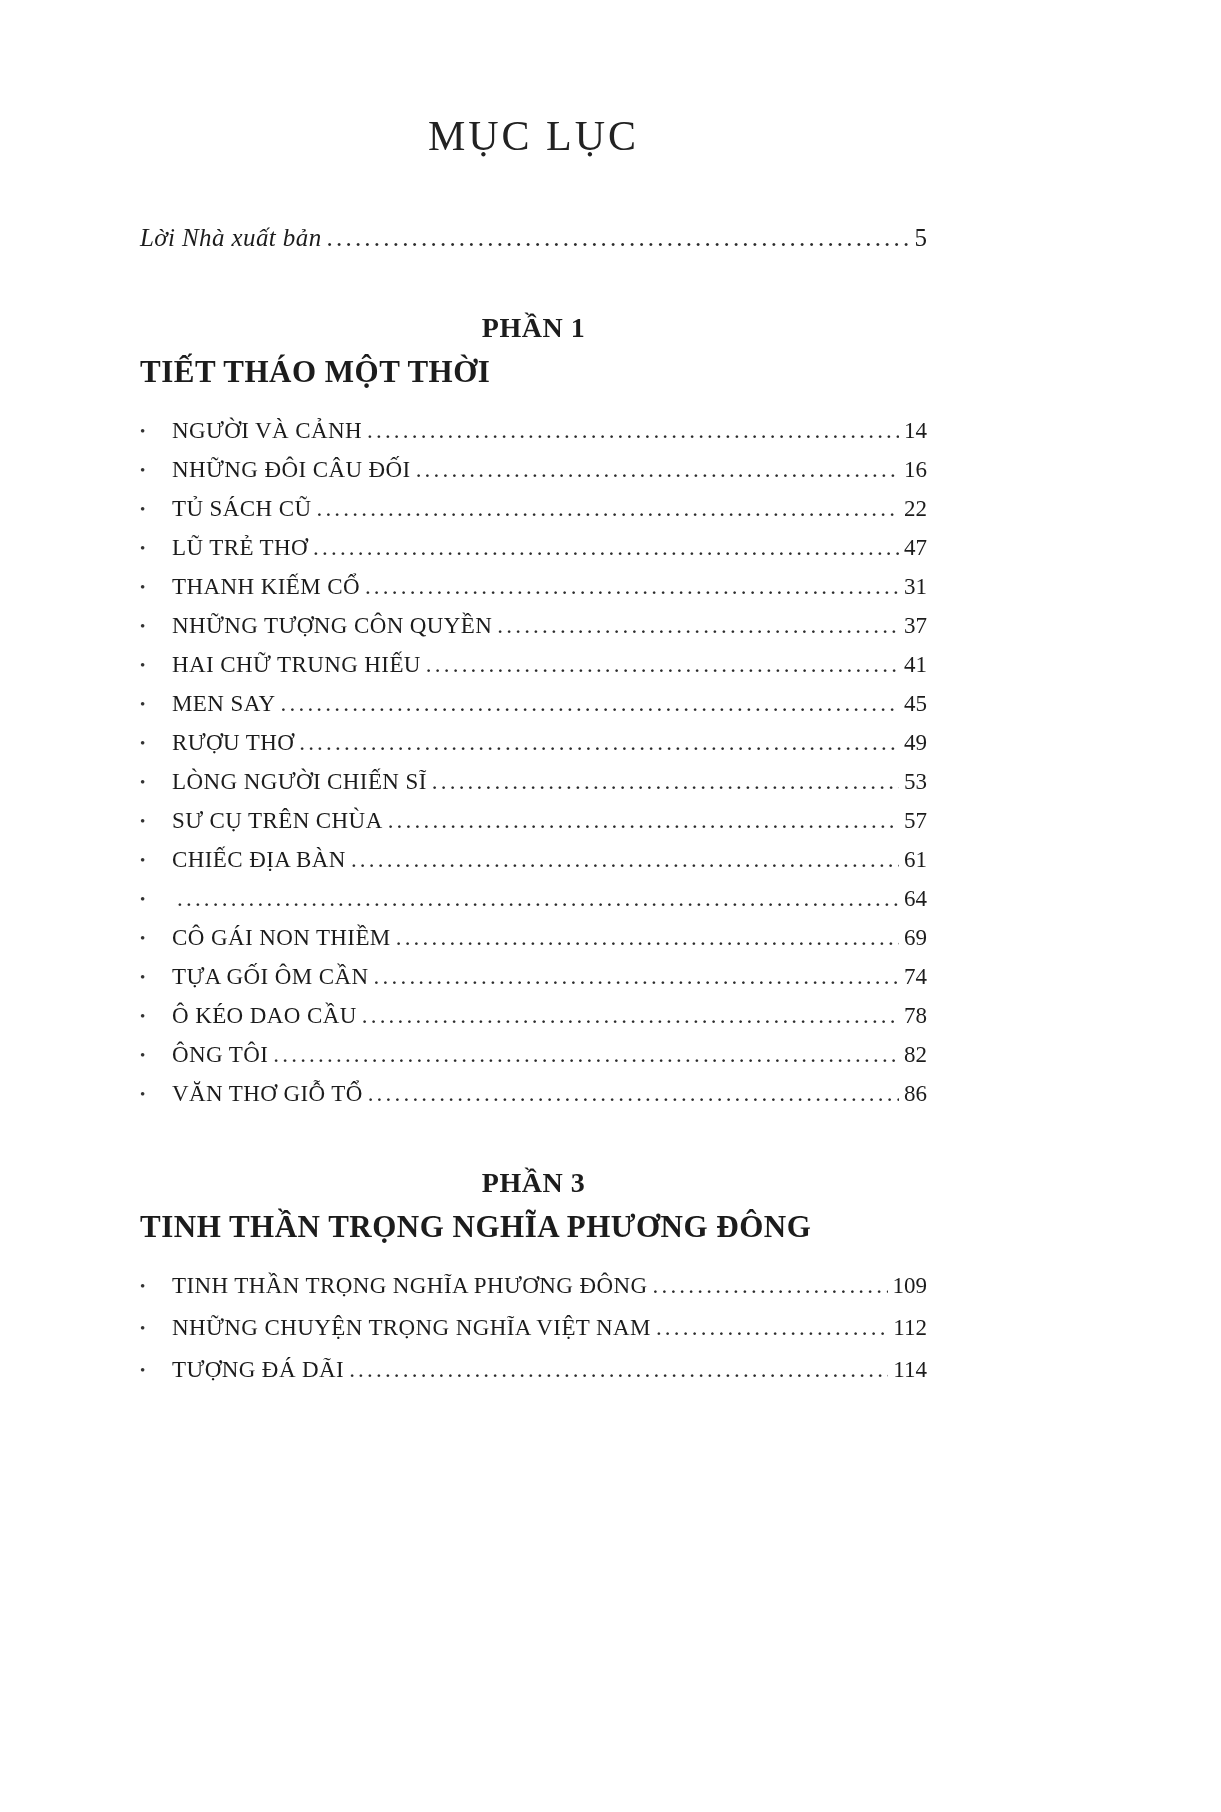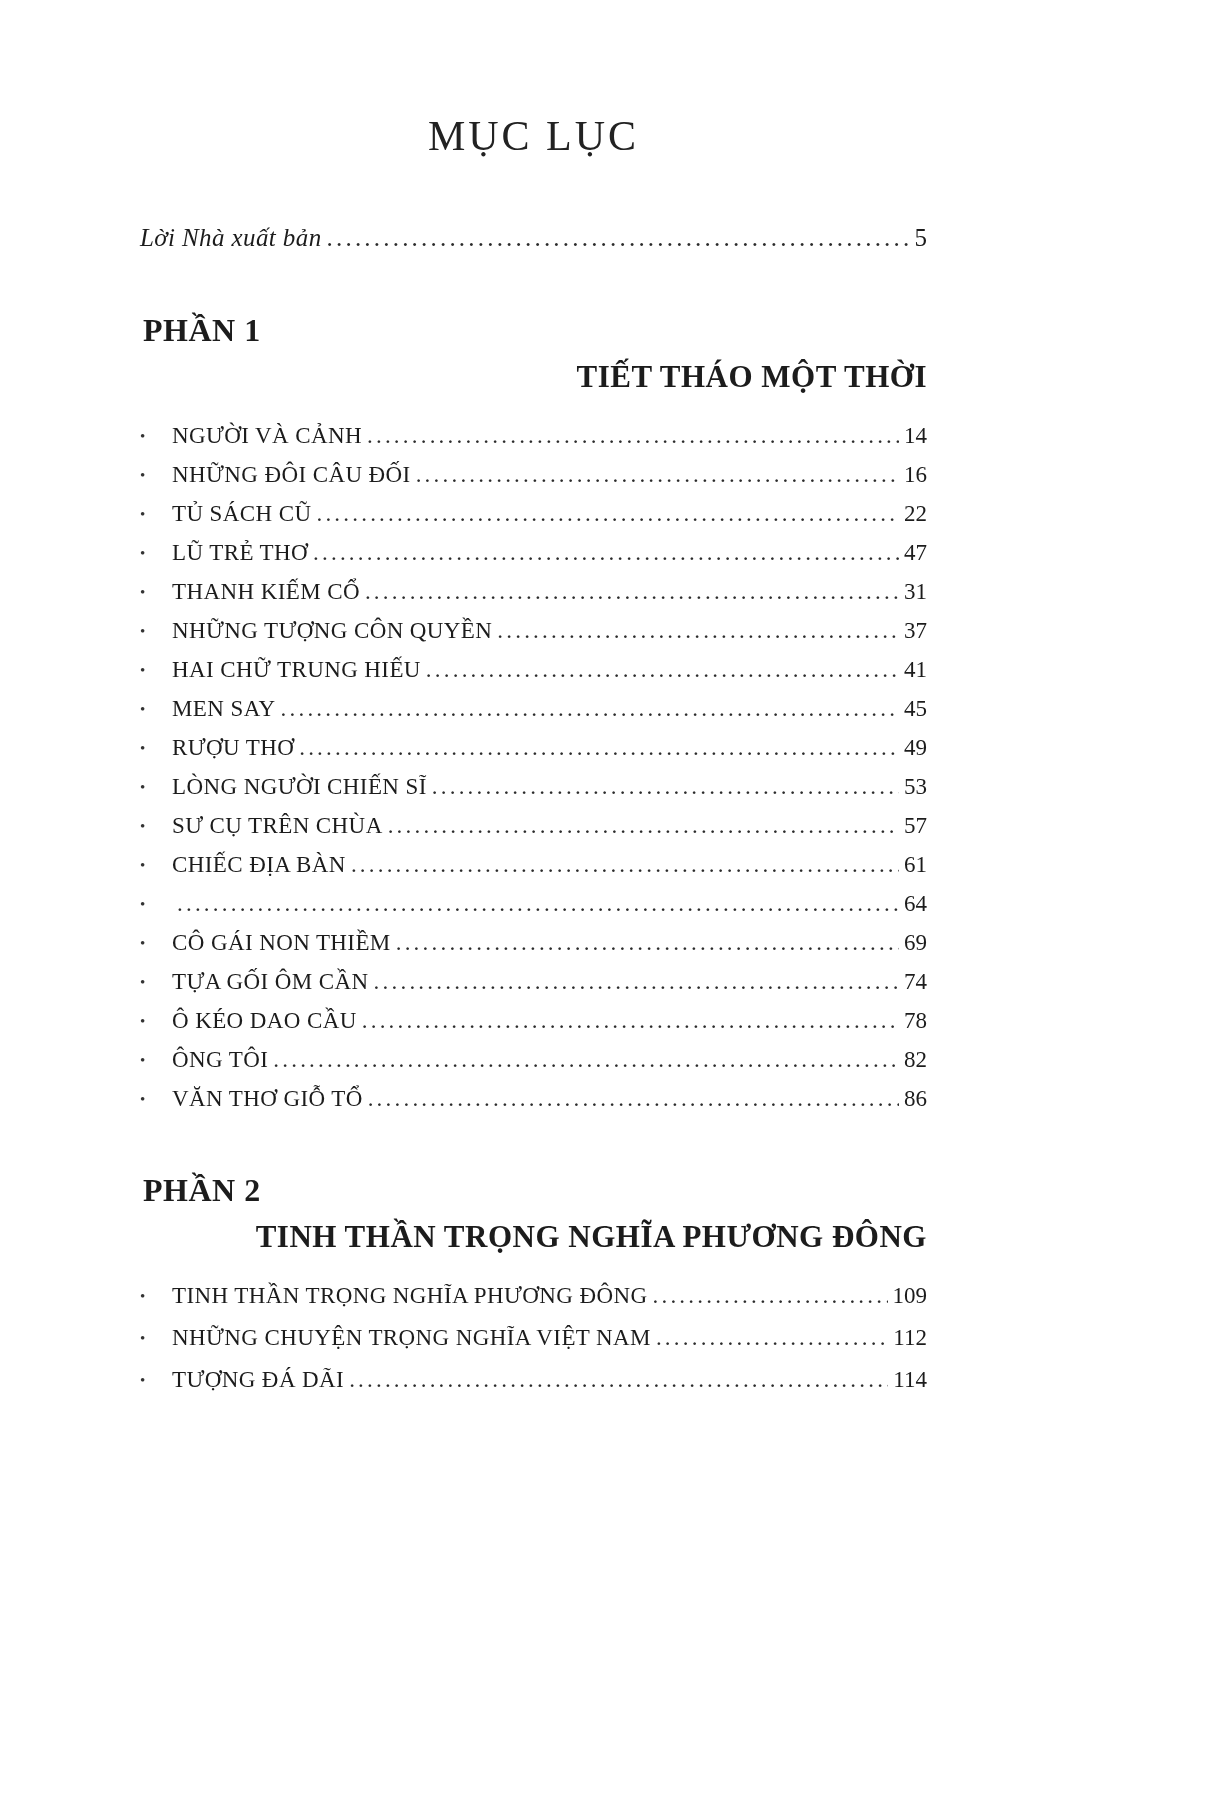--- a/index.html
+++ b/index.html
@@ -64,28 +64,28 @@
   }
   .pagenum {
     flex: none;
     padding-left: 3px;
     text-align: right;
   }
   .part {
     margin-top: 0;
   }
   .part-kicker {
-    text-align: left;
+    text-align: center;
     font-weight: bold;
-    font-size: 32px;
+    font-size: 28px;
     letter-spacing: 0.5px;
     margin: 3px;
   }
   .part-heading {
-    text-align: right;
+    text-align: left;
     font-weight: bold;
     font-size: 31px;
     letter-spacing: 0.5px;
     margin: 10px 0 0 0;
   }
   .part-1 { margin-top: 60px; }
   .part-2 { margin-top: 58px; }
   .toc-list {
     margin-top: 26px;
   }
@@ -220,21 +220,21 @@
             </div>
             <div class="row">
               <span class="bullet">•</span>
               <span class="label">VĂN THƠ GIỖ TỔ</span>
               <span class="dots">................................................................................................................................................................................................................................................</span>
               <span class="pagenum">86</span>
             </div>
           </div>
         </div>
         <div class="part part-2">
-          <div class="part-kicker">PHẦN 2</div>
+          <div class="part-kicker">PHẦN 3</div>
           <div class="part-heading">TINH THẦN TRỌNG NGHĨA PHƯƠNG ĐÔNG</div>
           <div class="toc-list">
             <div class="row">
               <span class="bullet">•</span>
               <span class="label">TINH THẦN TRỌNG NGHĨA PHƯƠNG ĐÔNG</span>
               <span class="dots">................................................................................................................................................................................................................................................</span>
               <span class="pagenum">109</span>
             </div>
             <div class="row">
               <span class="bullet">•</span>

